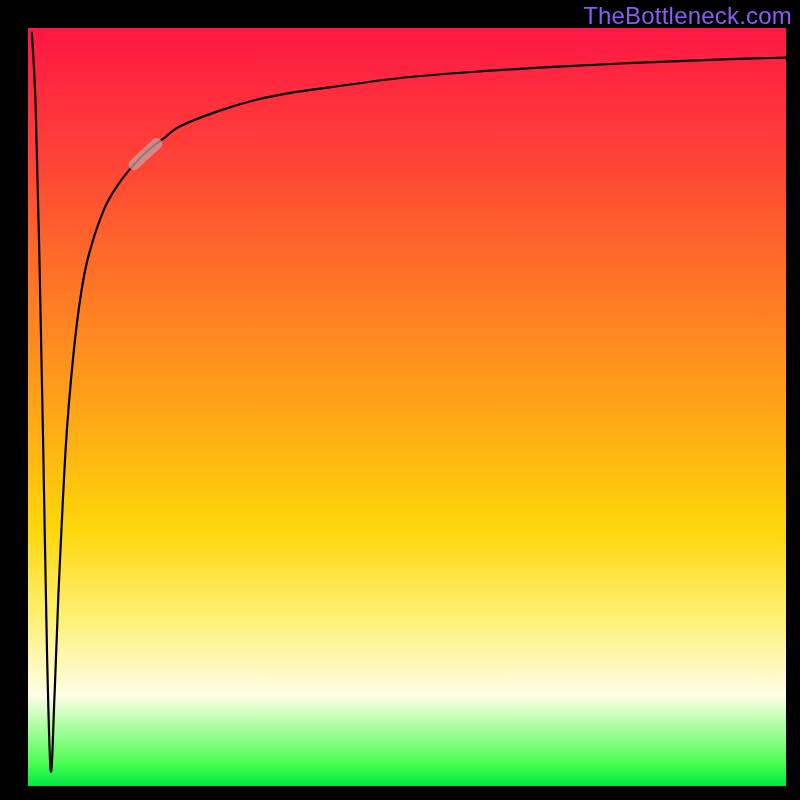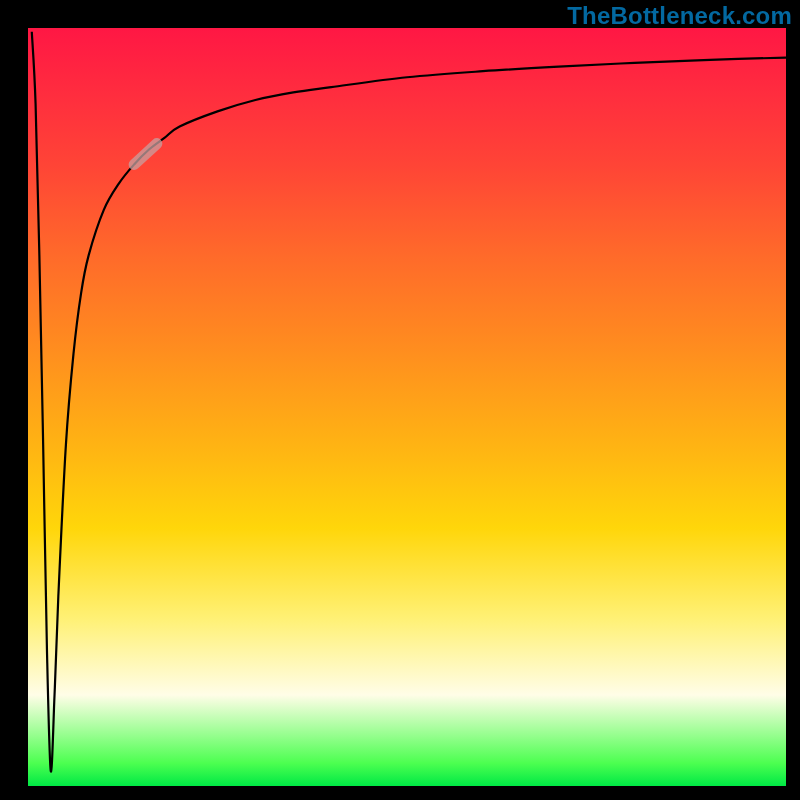--- a/index.html
+++ b/index.html
@@ -14,23 +14,23 @@
   .frame {
     position: relative;
     width: 800px;
     height: 800px;
     background: #000;
   }
   .watermark {
     position: absolute;
     top: 2px;
     right: 8px;
-    color: #0369a1;
+    color: #8b5cf6;
     font-size: 24px;
-    font-weight: 700;
+    font-weight: 400;
     letter-spacing: 0.2px;
     z-index: 10;
     user-select: none;
   }
   .plot-area {
     position: absolute;
     left: 28px;
     top: 28px;
     width: 758px;
     height: 758px;

